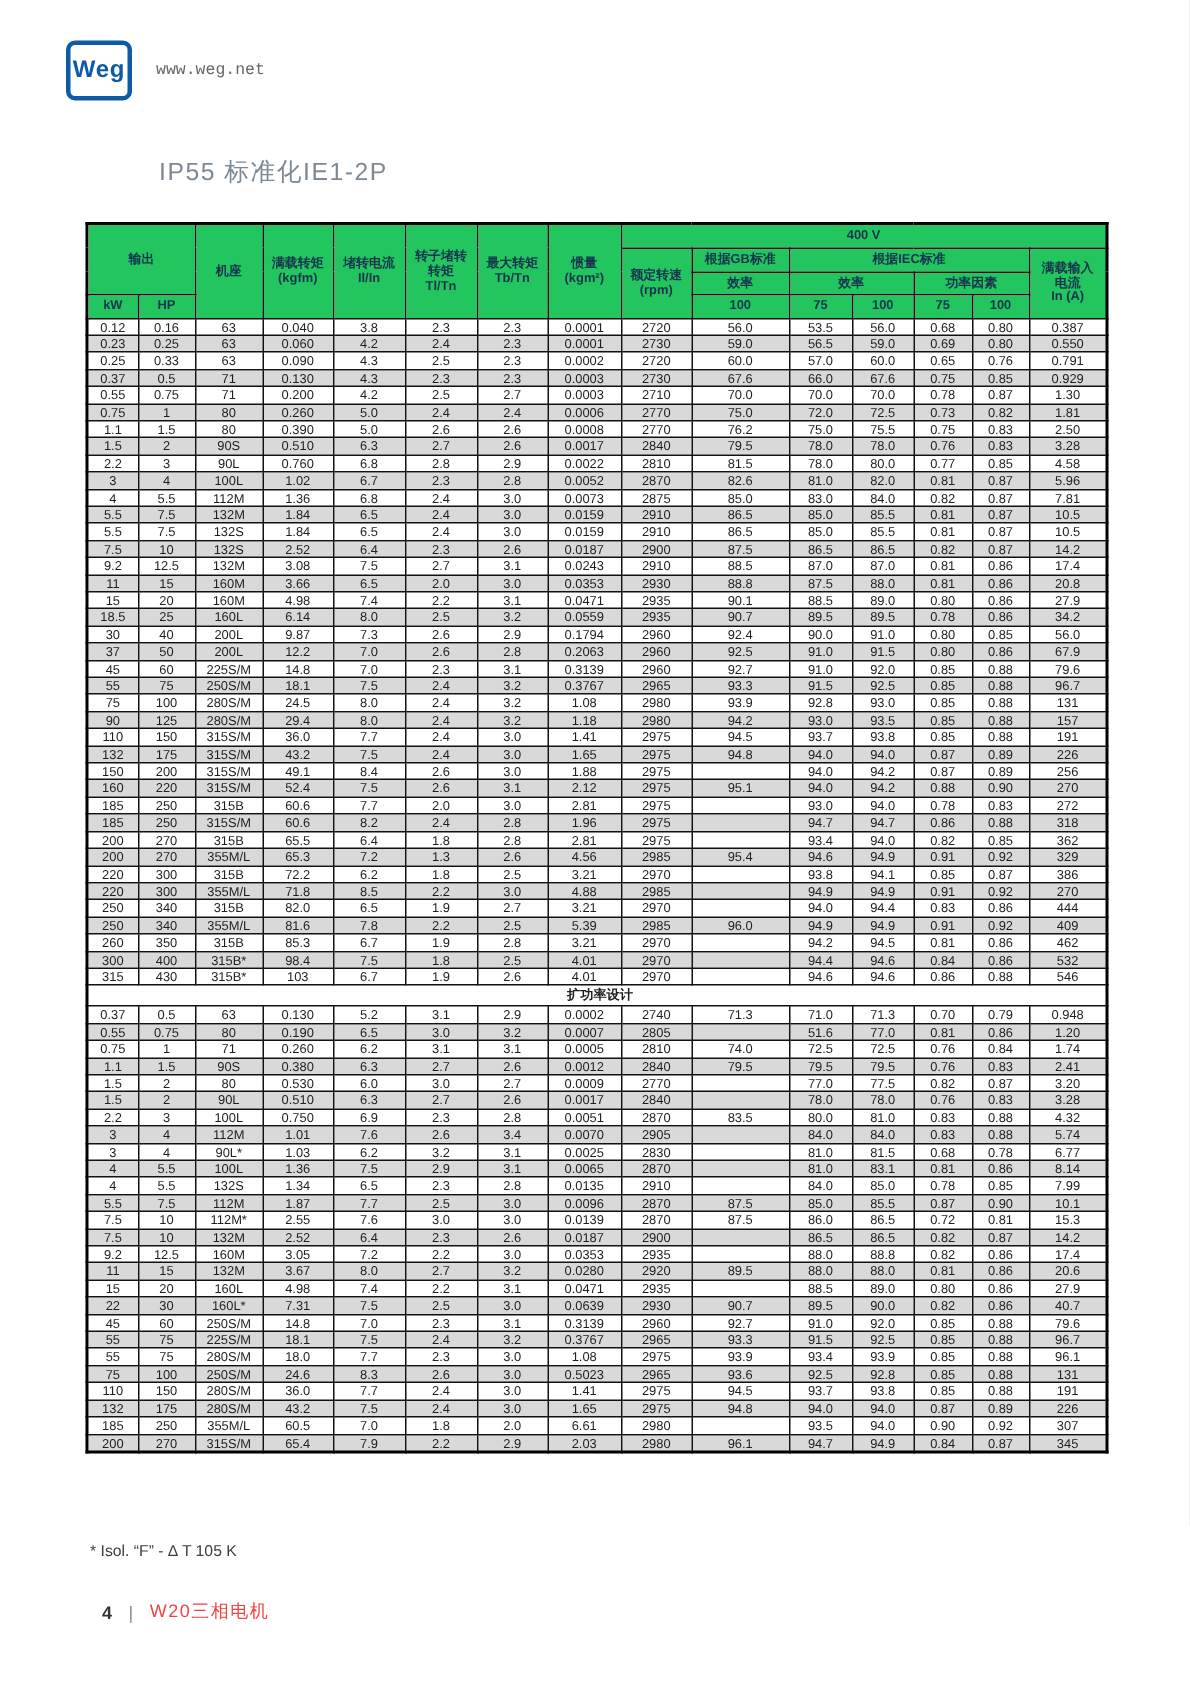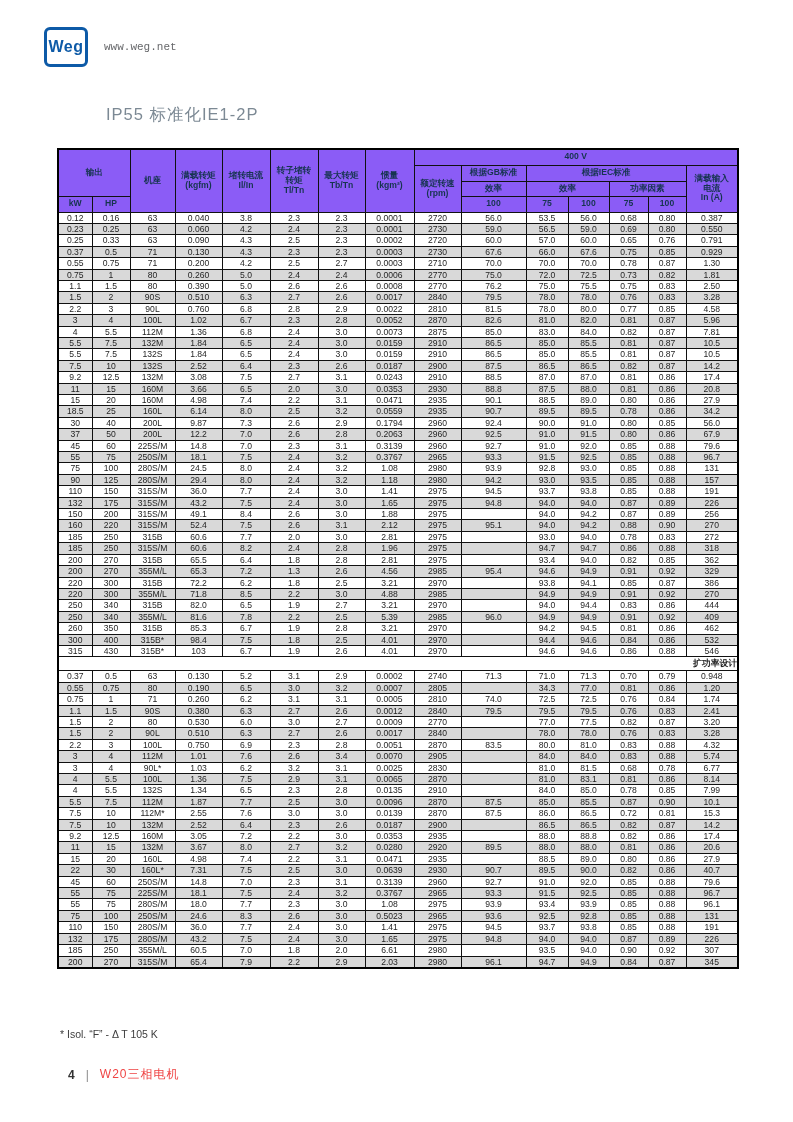--- a/index.html
+++ b/index.html
@@ -22,28 +22,28 @@
   }
   
   .table-wrap{position:absolute;left:57px;top:148px;width:681px;}
   table{border-collapse:collapse;table-layout:fixed;width:680px;}
   th,td{
     border:1px solid #111;text-align:center;vertical-align:middle;
     padding:0;overflow:hidden;
   }
   table{border:2px solid #000;}
   thead th{
-    background:#8b5cf6;color:#16344f;font-weight:bold;font-size:8.6px;
+    background:#22c55e;color:#16344f;font-weight:bold;font-size:8.6px;
     line-height:1.12;white-space:pre-line;
   }
   tr.hr1{height:16px;}tr.hr2{height:16px;}tr.hr3{height:15px;}tr.hr4{height:16px;}
   tbody td{font-size:8.6px;height:10.3px;line-height:10.4px;background:#ffffff;}
   tbody tr.alt td{background:#d9d9d9;}
   .section-band th{
-    background:#ffffff;color:#1f1f1f;text-align:right;font-size:8.8px;
+    background:#ffffff;color:#1f1f1f;text-align:center;font-size:8.8px;
     font-weight:bold;padding-left:4px;height:13px;white-space:nowrap;
   }
   
   .watermark{
     position:absolute;left:48px;top:532px;width:700px;z-index:5;
     font-size:55px;font-weight:bold;letter-spacing:11px;white-space:nowrap;
     color:rgba(205,205,205,0.28);
     -webkit-text-stroke:1.2px rgba(165,165,165,0.45);
     pointer-events:none;
   }
@@ -818,21 +818,21 @@
             <td>0.55</td>
             <td>0.75</td>
             <td>80</td>
             <td>0.190</td>
             <td>6.5</td>
             <td>3.0</td>
             <td>3.2</td>
             <td>0.0007</td>
             <td>2805</td>
             <td></td>
-            <td>34.3</td>
+            <td>51.6</td>
             <td>77.0</td>
             <td>0.81</td>
             <td>0.86</td>
             <td>1.20</td>
           </tr>
           <tr>
             <td>0.75</td>
             <td>1</td>
             <td>71</td>
             <td>0.260</td>

